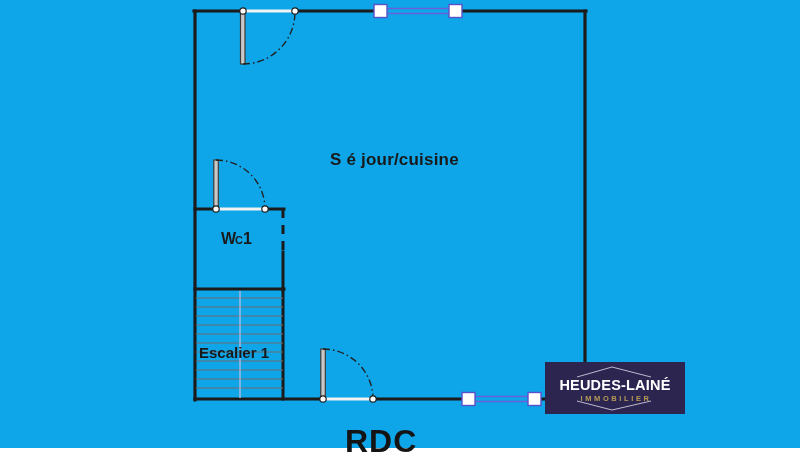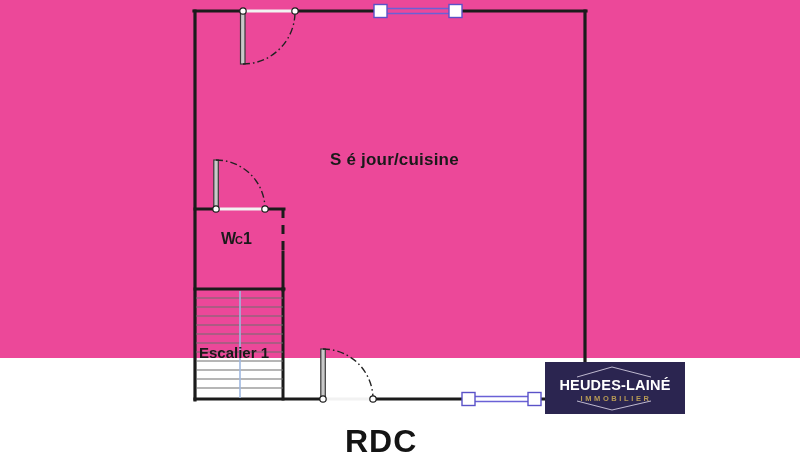--- a/index.html
+++ b/index.html
@@ -10,22 +10,22 @@
   body {
     width: 800px;
     height: 462px;
     font-family: "Liberation Sans", sans-serif;
     overflow: hidden;
     position: relative;
   }
   #plan-root {
     position: relative;
     width: 800px;
-    height: 358px;
-    background: #ec4899;
+    height: 448px;
+    background: #0ea5e9;
   }
   #floorplan-svg {
     position: absolute;
     left: 0;
     top: 0;
     width: 800px;
     height: 462px;
     display: block;
   }
   .room-label {

